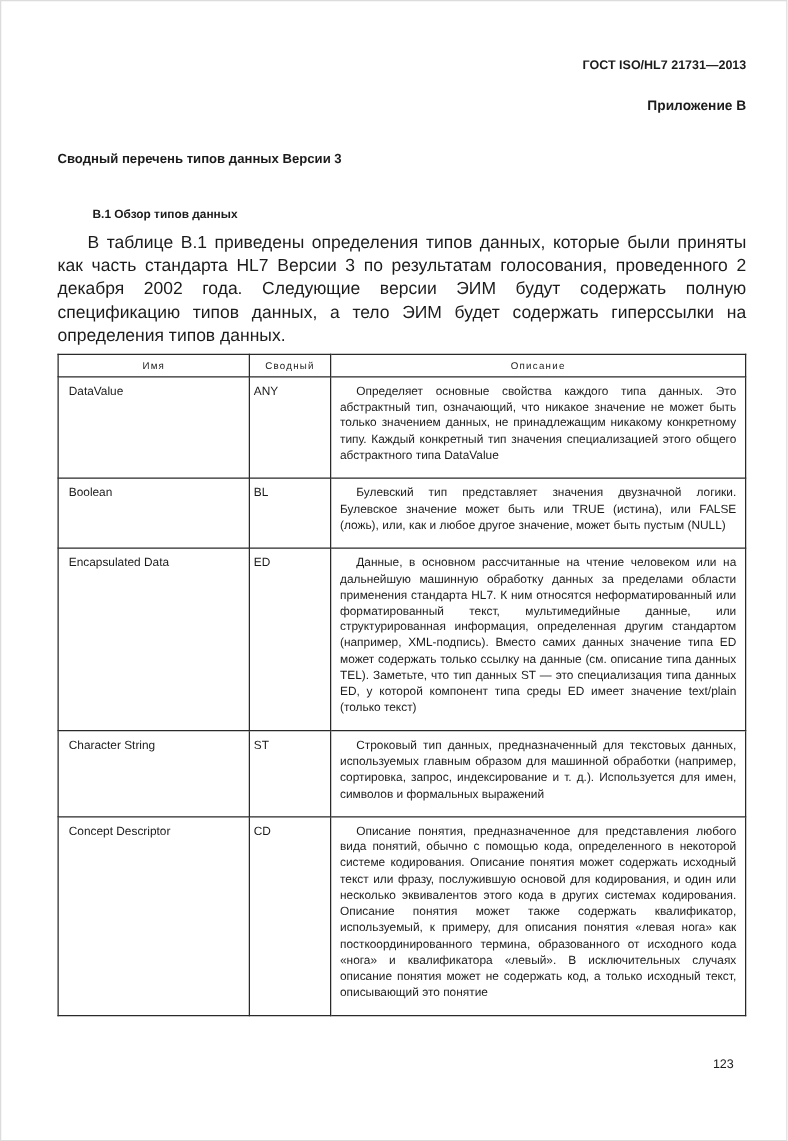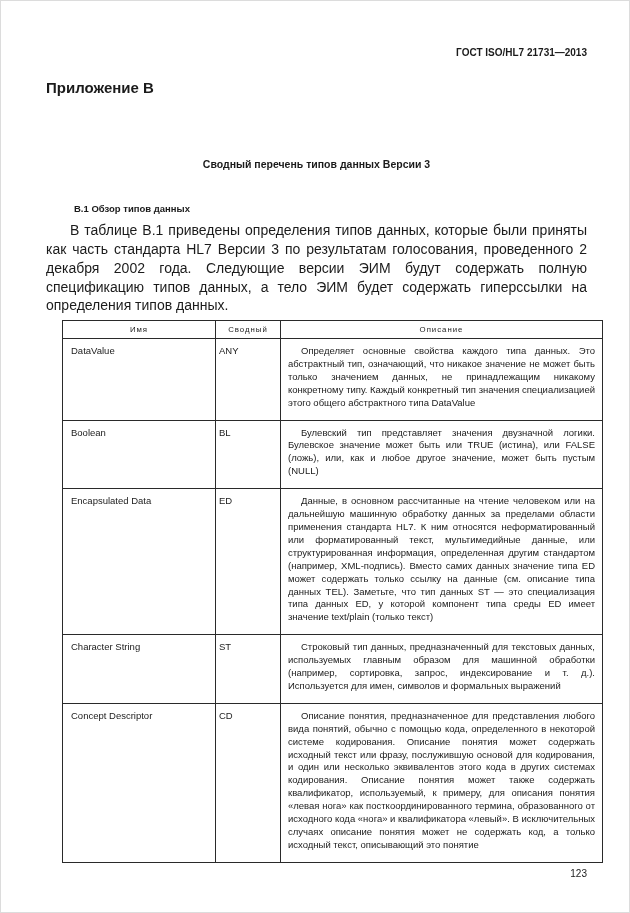--- a/index.html
+++ b/index.html
@@ -10,40 +10,39 @@
     font-family: "Liberation Sans", sans-serif;
   }
   .page {
     position: relative;
     width: 630px;
     height: 913px;
     margin: 0 auto;
     background: #ffffff;
     border: 1px solid #dcdcdc;
     color: #1b1b1b;
-    padding: 46px 42px 0 45px;
+    padding: 46px 32px 0 45px;
     overflow: hidden;
   }
   .doc-header {
     text-align: right;
     font-weight: bold;
     font-size: 10px;
   }
   .appendix {
-    text-align: left;
+    text-align: right;
     font-weight: bold;
-    font-size: 15px;
+    font-size: 11px;
     line-height: 1.35;
     margin-top: 20px;
   }
   .doc-title {
-    text-align: center;
     font-size: 10.5px;
     font-weight: bold;
-    margin: 60px 0 0 0;
+    margin: 28px 0 0 0;
   }
   .section-heading {
     font-weight: bold;
     font-size: 9.5px;
     margin-top: 33px;
     text-indent: 28px;
   }
   .intro {
     font-size: 14px;
     line-height: 1.34;
@@ -54,21 +53,20 @@
   .table-caption {
     font-size: 9px;
     margin-top: 21px;
   }
   table.data-table {
     width: 100%;
     border-collapse: collapse;
     margin-top: 5px;
     font-size: 9.5px;
     color: #1b1b1b;
-    margin-left: 16px;
   }
   table.data-table th,
   table.data-table td {
     border: 1px solid #2a2a2a;
     vertical-align: top;
   }
   table.data-table th {
     font-weight: normal;
     font-size: 7.8px;
     letter-spacing: 1px;
@@ -86,21 +84,21 @@
     padding: 6px 3px 6px 3px;
   }
   td.c-desc {
     padding: 6px 7px 10px 7px;
     text-align: justify;
     text-indent: 13px;
     line-height: 1.36;
   }
   .page-number {
     position: absolute;
-    top: 867px;
+    top: 845px;
     right: 42px;
     font-size: 10px;
   }
 </style>
 </head>
 <body>
 
 <div class="page">
 
   <div class="doc-header">ГОСТ ISO/HL7 21731—2013</div>

